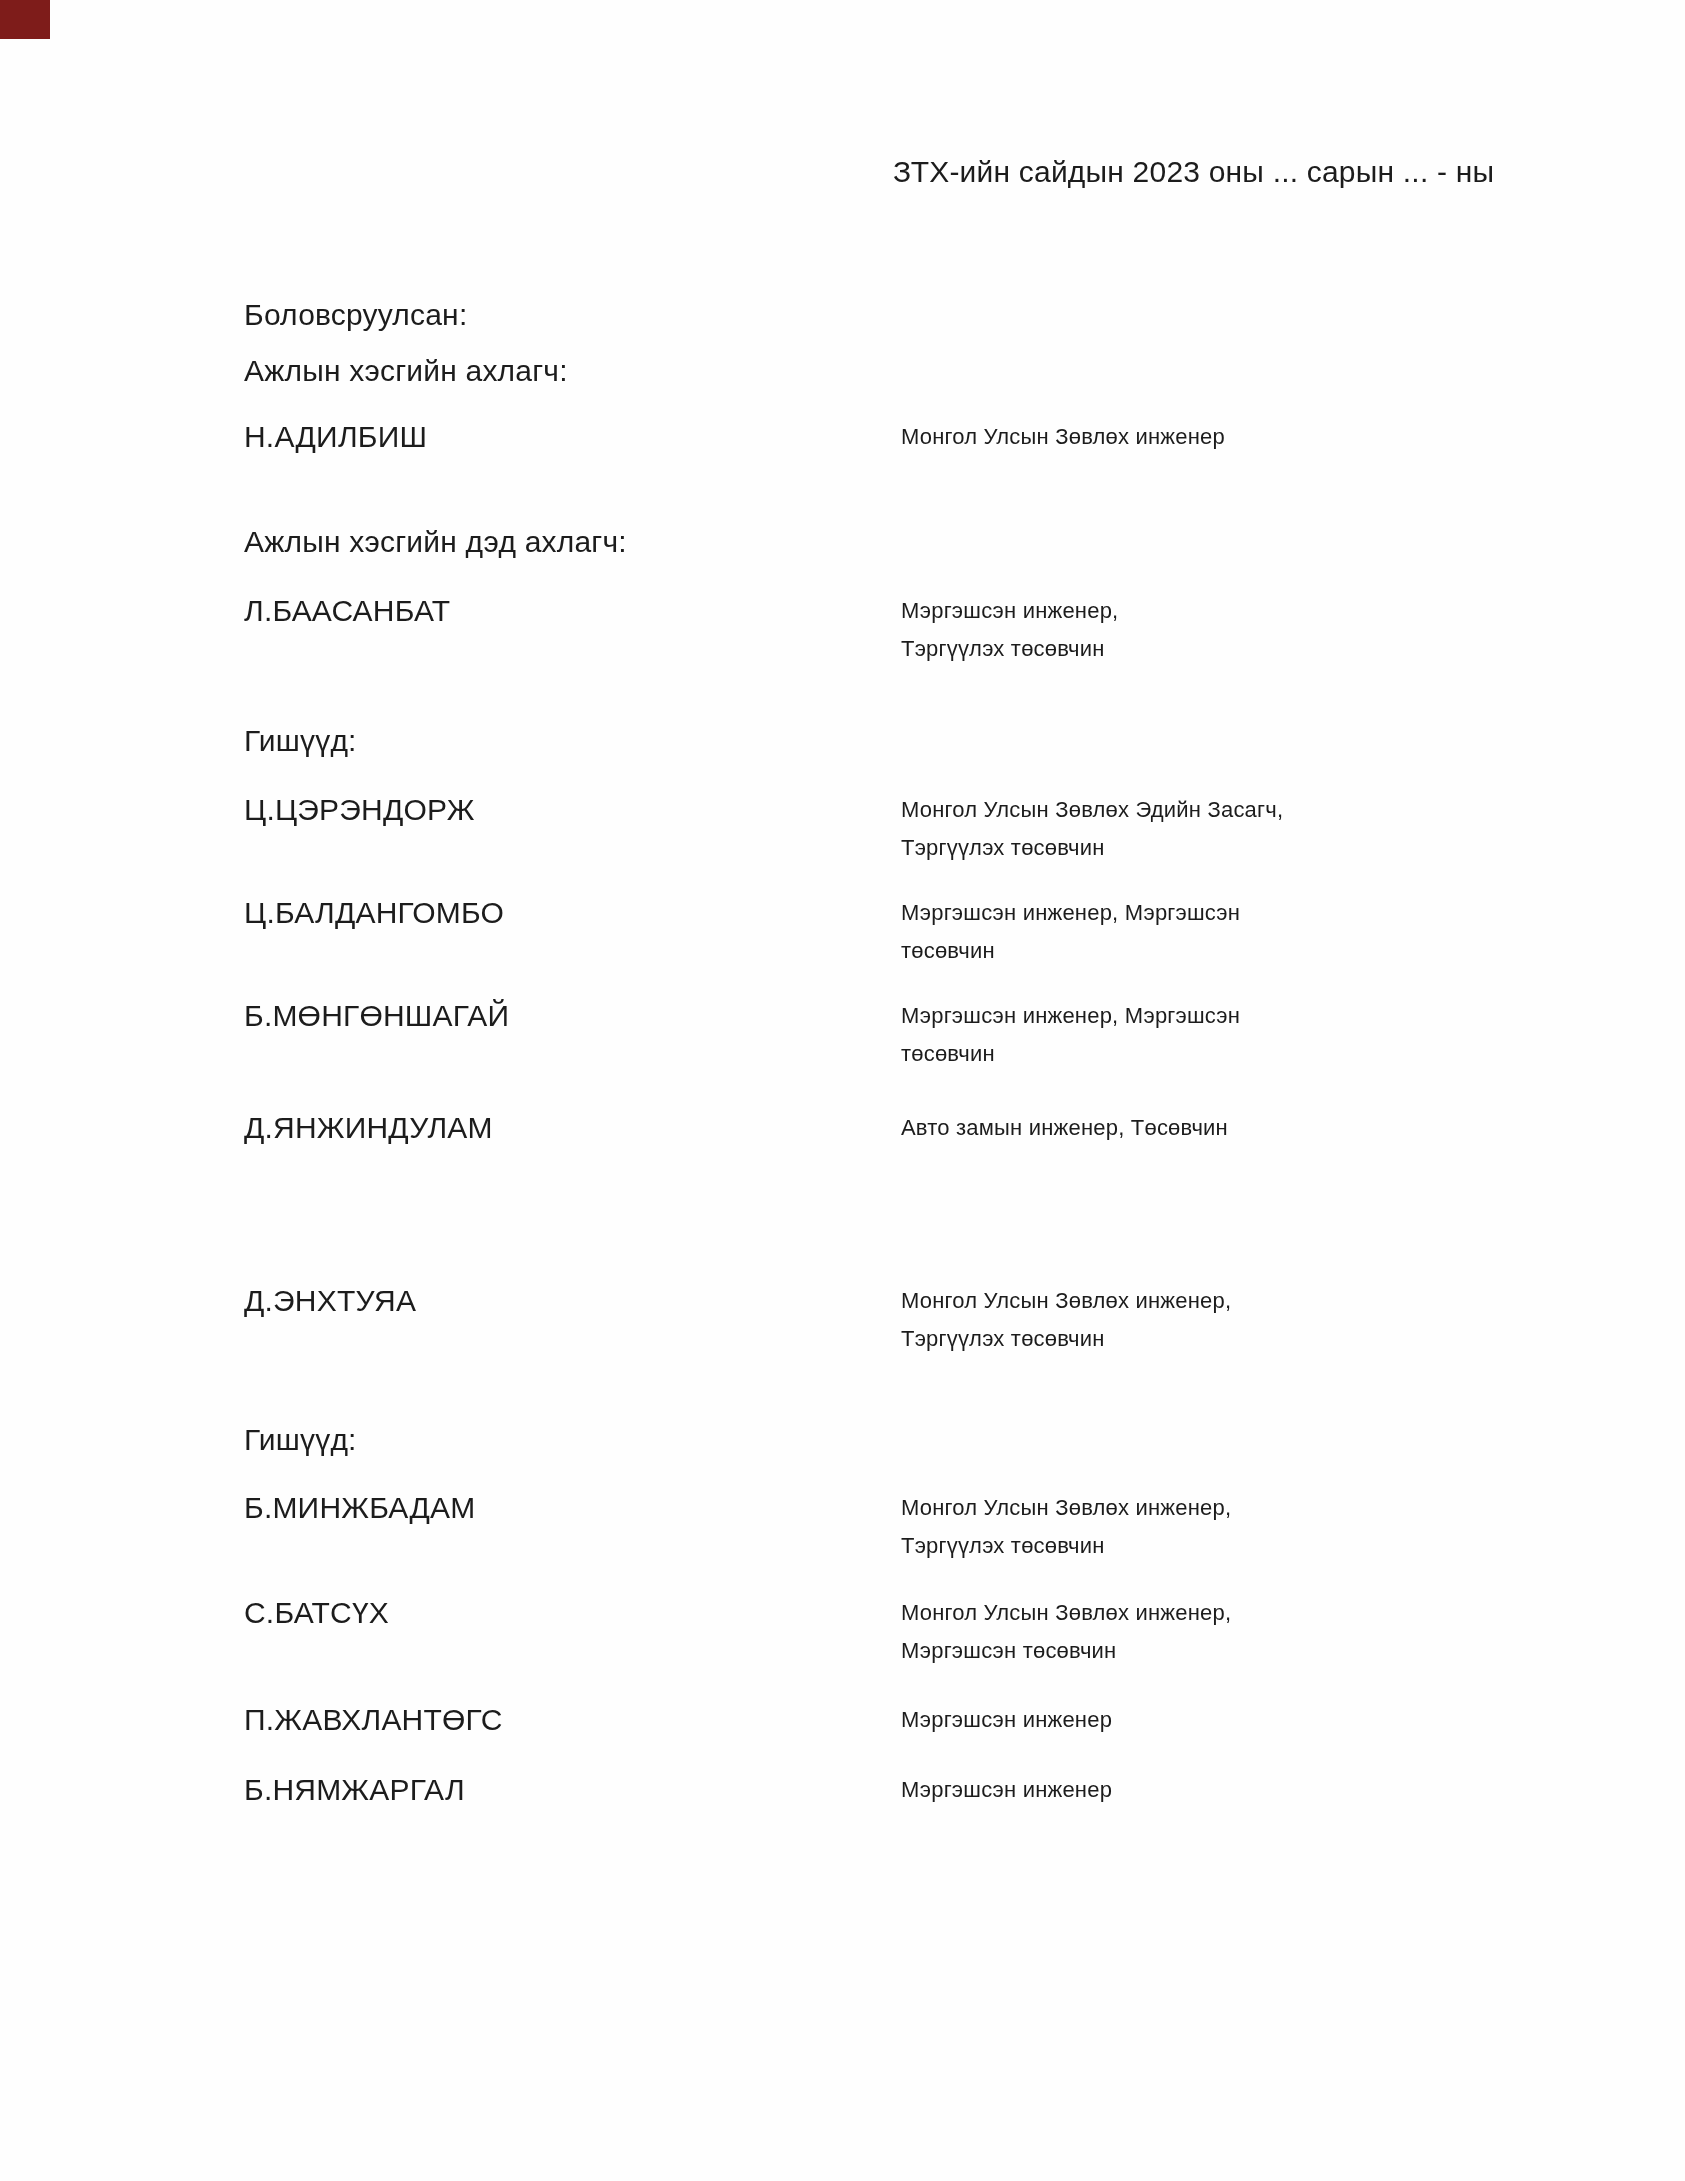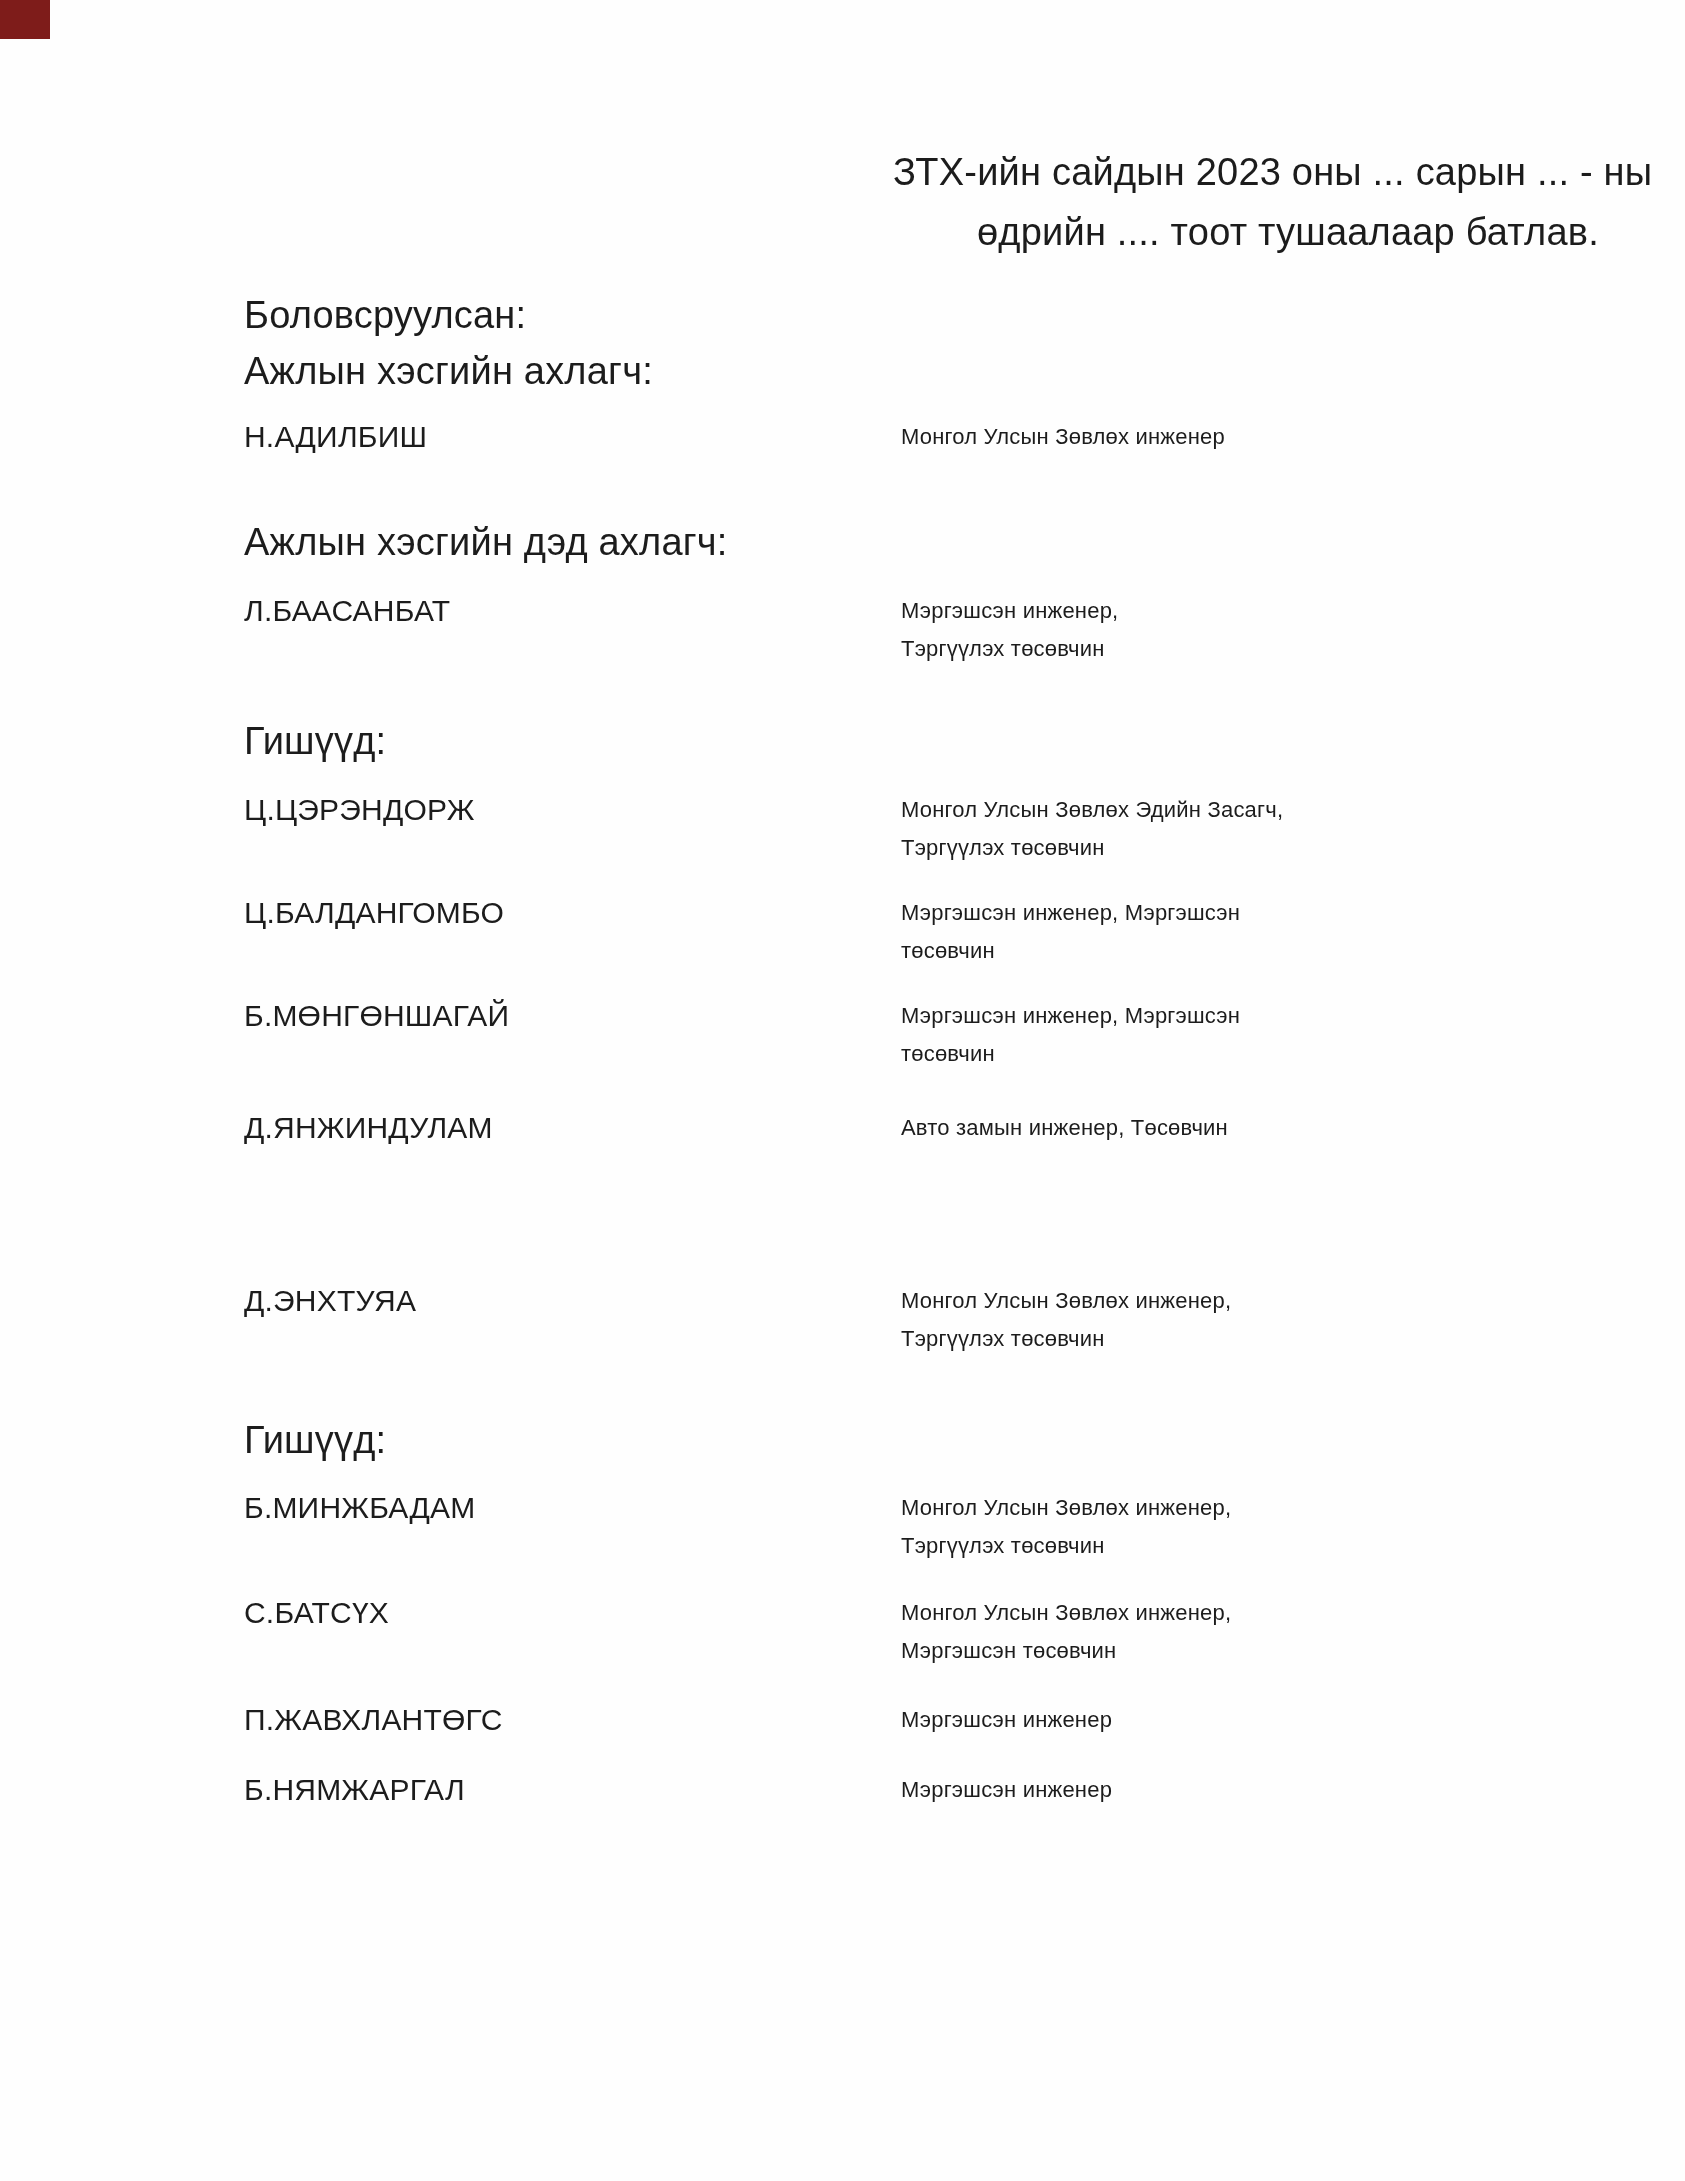--- a/index.html
+++ b/index.html
@@ -20,39 +20,38 @@
   .corner-mark {
     position: absolute;
     left: 0;
     top: 0;
     width: 50px;
     height: 39px;
     background: #7e1c1a;
   }
   .txt {
     position: absolute;
-    font-size: 38px;
+    font-size: 30px;
     line-height: 38px;
     white-space: pre-line;
     letter-spacing: 0.2px;
   }
   .row { position: absolute; left: 0; width: 100%; }
   .row .name  { position: absolute; left: 244px; top: 0; font-size: 30px; line-height: 38px; white-space: nowrap; letter-spacing: 0.2px; }
   .row .title { position: absolute; left: 901px; top: 0; font-size: 22px; line-height: 38px; white-space: pre-line; letter-spacing: 0.2px; }
   .label { left: 244px; }
 </style>
 </head>
 <body>
 
 <div class="page">
 
   <div class="corner-mark"></div>
 
   <div class="txt" style="left:893px; top:153px;">ЗТХ-ийн сайдын 2023 оны ... сарын ... - ны</div>
-  <div class="txt" style="left:977px; top:213px;">өдрийн .... тоот тушаалаар батлав.</div>
 
   <div class="txt label" style="top:296px;">Боловсруулсан:</div>
 
   <div class="txt label" style="top:352px;">Ажлын хэсгийн ахлагч:</div>
   <div class="row" style="top:418px;">
     <span class="name">Н.АДИЛБИШ</span>
     <span class="title">Монгол Улсын Зөвлөх инженер</span>
   </div>
 
   <div class="txt label" style="top:523px;">Ажлын хэсгийн дэд ахлагч:</div>

